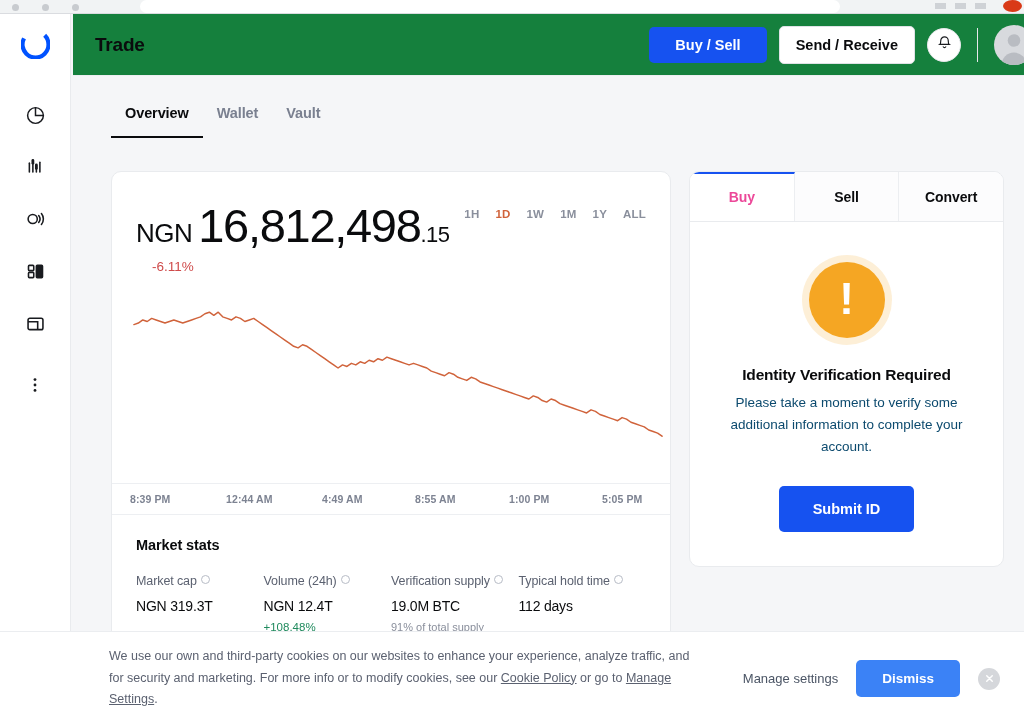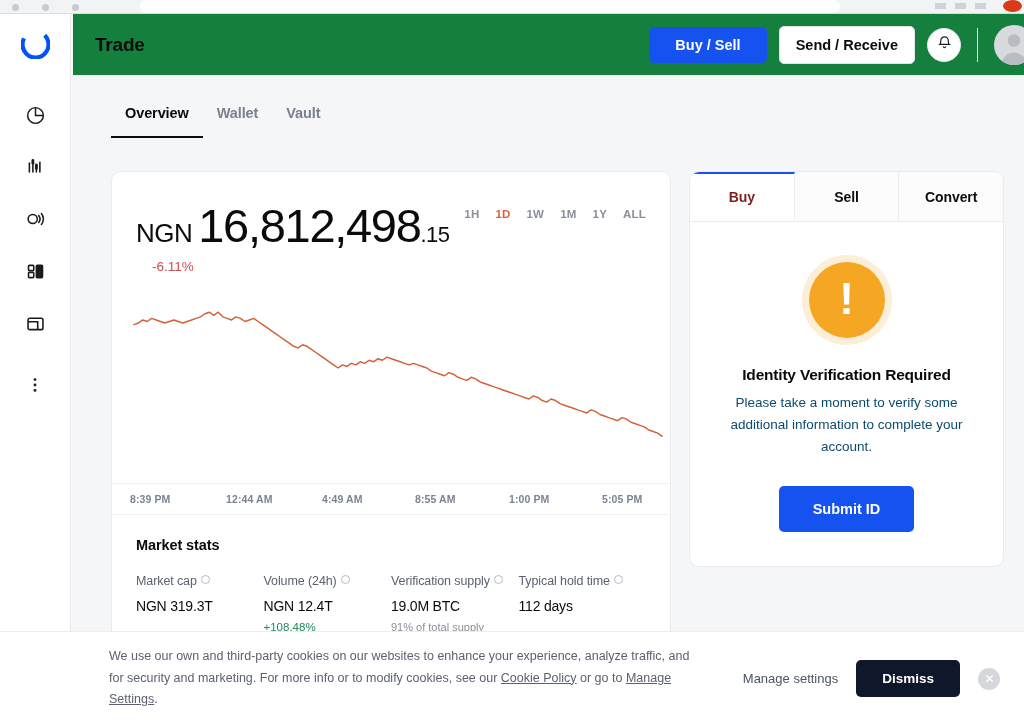--- a/index.html
+++ b/index.html
@@ -147,21 +147,21 @@
     background: #fff; border: 1px solid #e9ebee; border-radius: 10px; overflow: hidden;
   }
   .trade-tabs { display: flex; border-bottom: 1px solid #e9ebee; }
   .trade-tab {
     flex: 1; text-align: center; padding: 17px 0 16px 0; font-size: 14px; font-weight: 700;
     color: #0a0b0d; cursor: pointer; background: #fcfcfd; border-right: 1px solid #eceef1;
     letter-spacing: -0.1px;
   }
   .trade-tab:last-child { border-right: none; }
   .trade-tab.active {
-    color: #7f1d1d; background: #fff; border-top: 2.5px solid #1652f0; padding-top: 14.5px;
+    color: #ec4899; background: #fff; border-top: 2.5px solid #1652f0; padding-top: 14.5px;
   }
   .verify-body { padding: 40px 26px 34px 26px; text-align: center; }
   .warn-circle {
     width: 76px; height: 76px; border-radius: 50%; background: #f5a623; margin: 0 auto;
     display: flex; align-items: center; justify-content: center;
     box-shadow: 0 0 0 7px rgba(245,166,35,0.18);
   }
   .warn-bang {
     color: #fff; font-size: 44px; font-weight: 700; line-height: 1; margin-top: -3px;
     font-family: "Liberation Sans", sans-serif;
@@ -190,21 +190,21 @@
   }
   .cookie-text {
     margin-left: 109px; width: 585px; font-size: 12.5px; color: #5b6170; line-height: 1.72;
   }
   .cookie-text a { color: #5b6170; text-decoration: underline; cursor: pointer; }
   .cookie-actions { margin-left: auto; display: flex; align-items: center; gap: 18px; margin-right: 24px; }
   .cookie-link {
     font-size: 13px; color: #4a5costa; color: #4b5565; cursor: pointer; font-weight: 400;
   }
   .btn-dismiss {
-    background: #0f172a; color: #fff; border: none; border-radius: 5px;
+    background: #3b82f6; color: #fff; border: none; border-radius: 5px;
     font-size: 13.5px; font-weight: 700; padding: 11px 26px; cursor: pointer;
     font-family: "Liberation Sans", sans-serif;
   }
   .close-circle {
     width: 22px; height: 22px; border-radius: 50%; background: #d5d7db;
     display: flex; align-items: center; justify-content: center; cursor: pointer;
   }
 </style>
 </head>
 <body>

